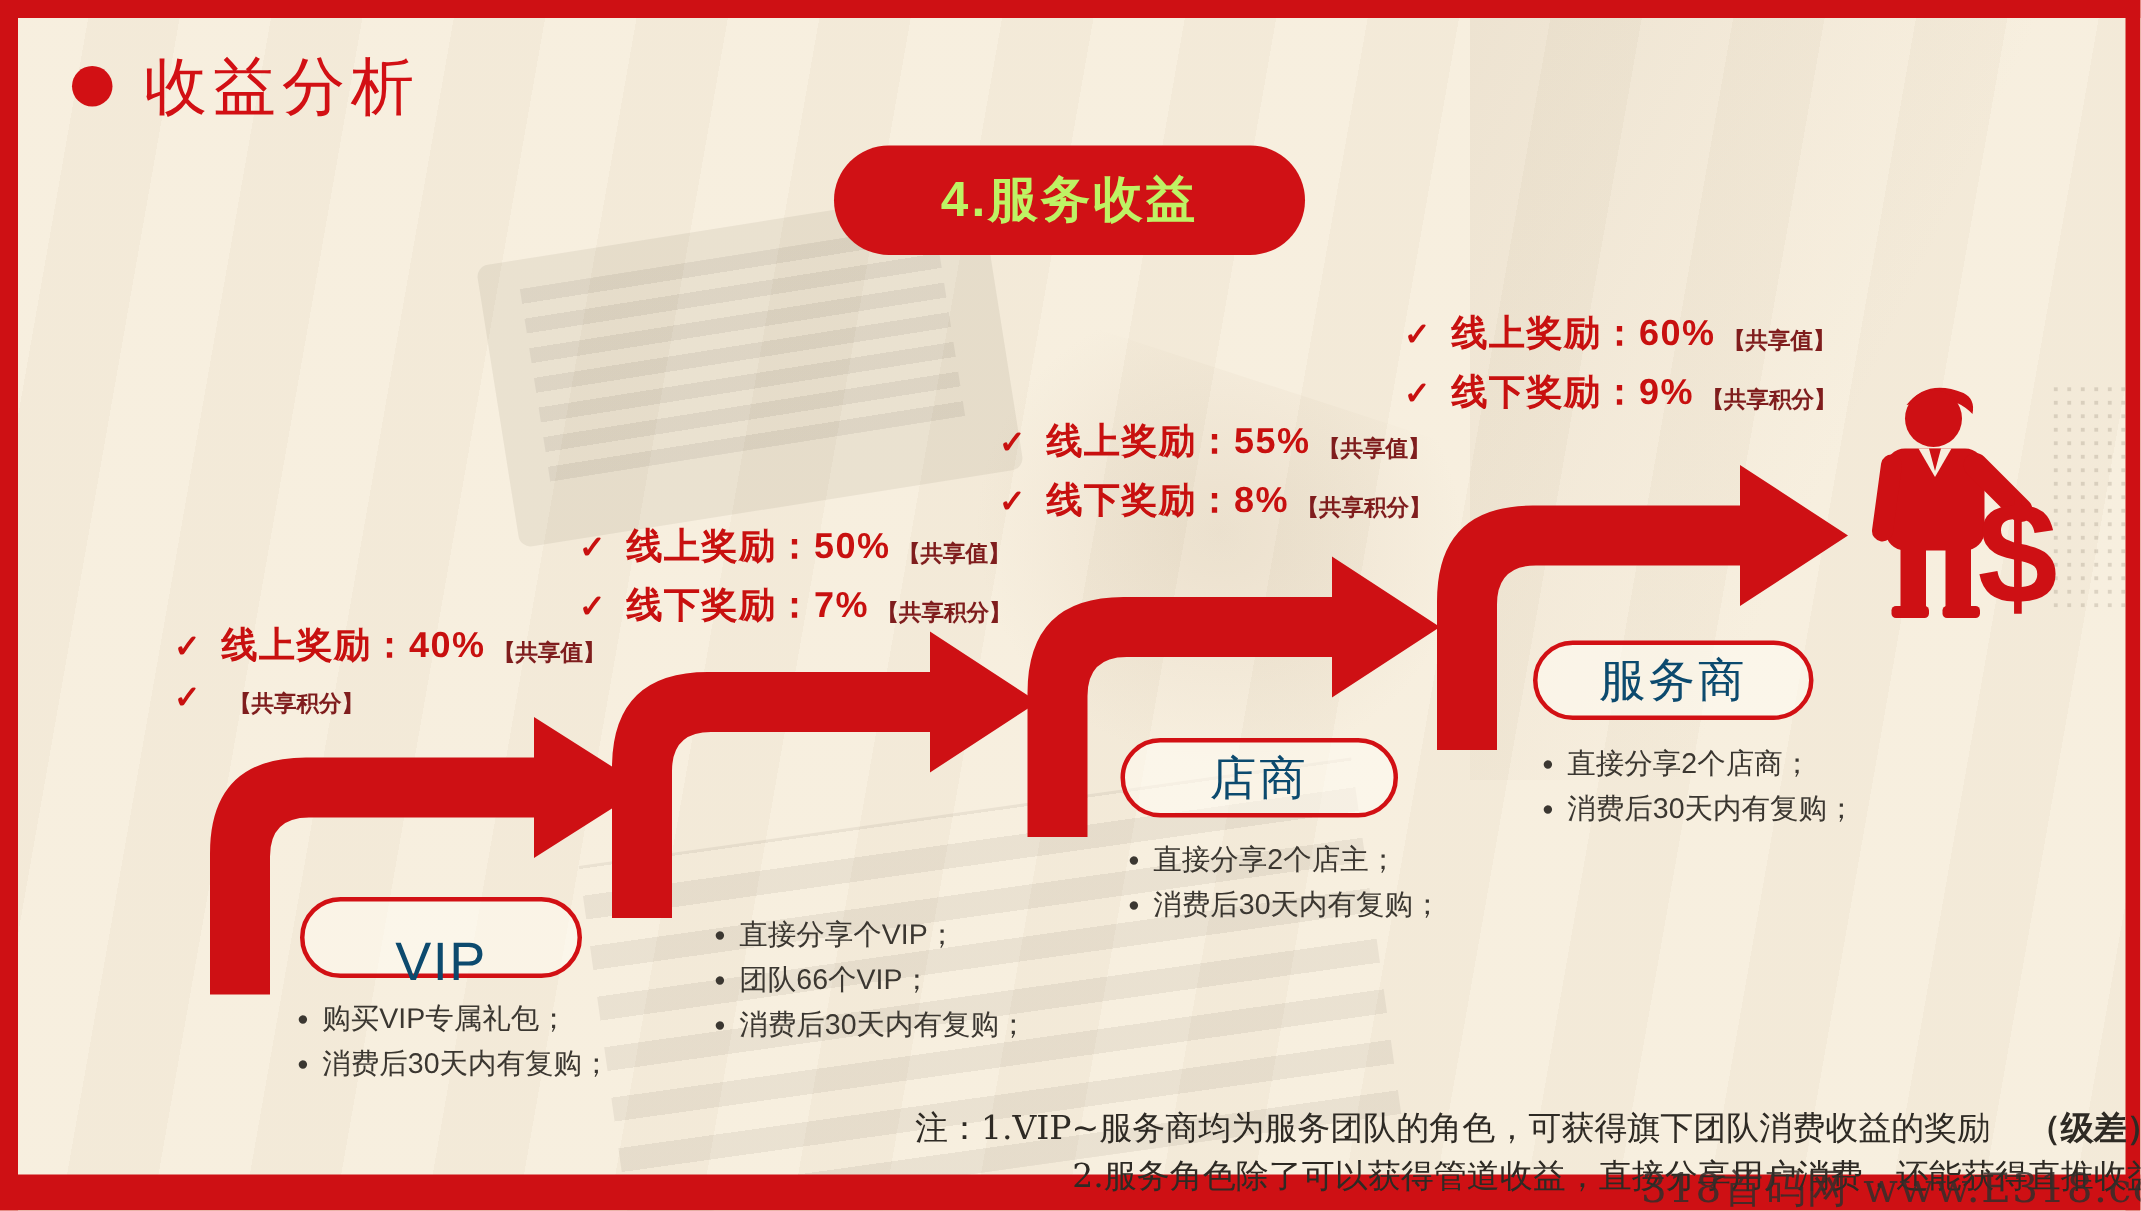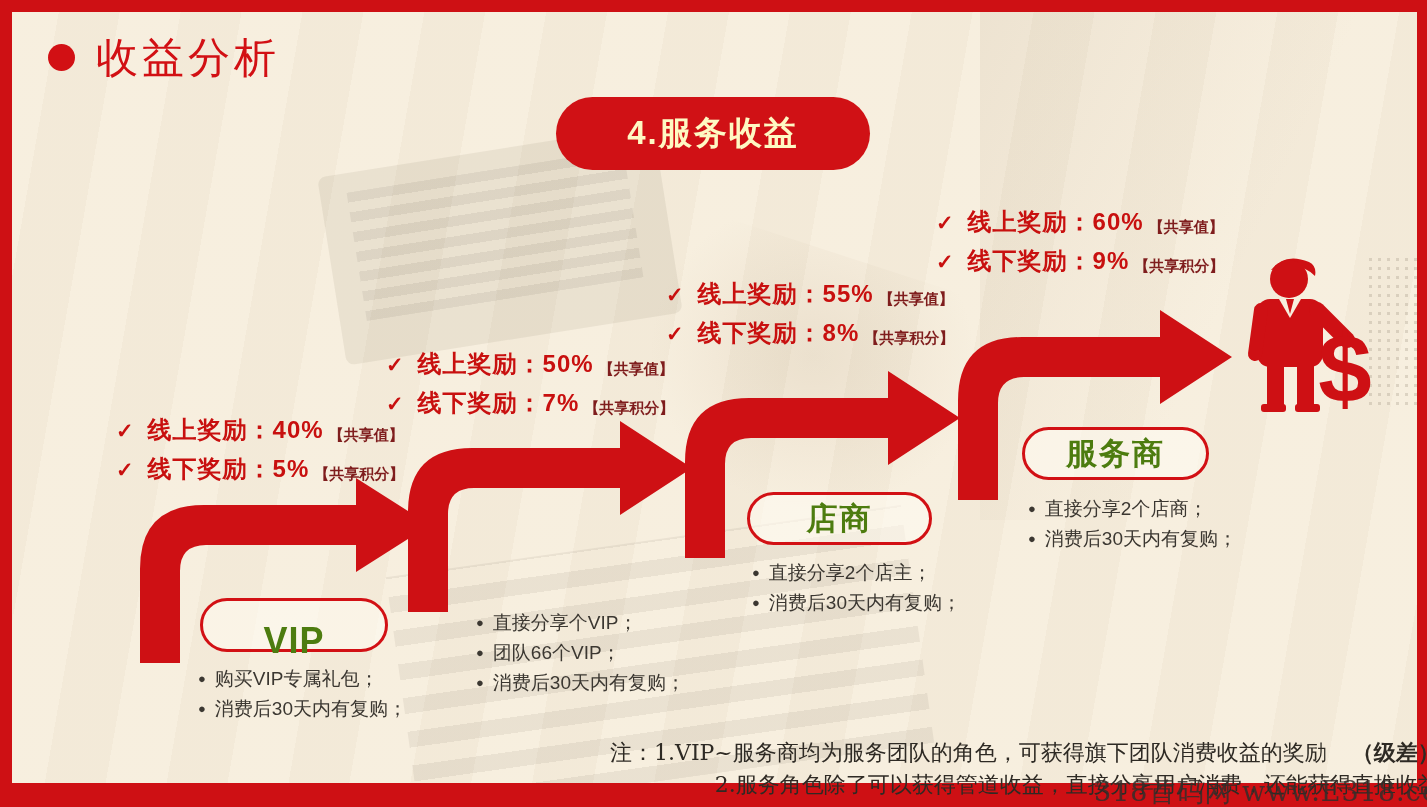--- a/index.html
+++ b/index.html
@@ -40,41 +40,41 @@
   
   .title-dot { position:absolute; left:48px; top:44px; width:27px; height:27px;
     border-radius:50%; background:#d21014; z-index:4; }
   .page-title { position:absolute; left:96px; top:30px; font-size:42px; letter-spacing:4px;
     color:#d21014; z-index:4; font-weight:500; }
 
   
   .badge { position:absolute; left:556px; top:97px; width:314px; height:73px;
     background:#d01115; border-radius:37px; display:flex; align-items:center; justify-content:center;
     z-index:4; }
-  .badge span { color:#fef9c3; font-size:33px; font-weight:bold; letter-spacing:2px; }
+  .badge span { color:#bef264; font-size:33px; font-weight:bold; letter-spacing:2px; }
 
   
   #arrows { position:absolute; left:0; top:0; z-index:2; }
 
   
   .rewards { position:absolute; z-index:3; display:flex; flex-direction:column; gap:7px; }
   .reward-line { display:flex; align-items:baseline; white-space:nowrap; }
   .reward-line .chk { color:#c8100f; font-size:21px; font-weight:bold; margin-right:14px; }
   .reward-line .main { color:#c8100f; font-size:24px; font-weight:bold; letter-spacing:1px; }
   .reward-line .tag { color:#7f1d1d; font-size:15px; font-weight:bold; margin-left:5px;
     position:relative; top:2px; }
   .rw-1 { left:116px; top:414px; }
   .rw-2 { left:386px; top:348px; }
   .rw-3 { left:666px; top:278px; }
   .rw-4 { left:936px; top:206px; }
 
   
   .pill { position:absolute; z-index:3; border:3px solid #d21014; border-radius:28px;
     background:rgba(255,251,243,.55); display:flex; align-items:center; justify-content:center; }
-  .pill span { color:#4d7c0f; font-weight:bold; letter-spacing:2px; }
+  .pill span { color:#0c4a6e; font-weight:normal; letter-spacing:2px; }
   .pill-vip  { left:200px; top:598px; width:188px; height:54px; }
   .pill-vip span { font-size:36px; letter-spacing:1px;margin-top:32px; }
   .pill-dianzhu   { left:472px; top:542px; width:186px; height:54px; }
   .pill-dianshang { left:747px; top:492px; width:185px; height:53px; }
   .pill-fuwushang { left:1022px; top:427px; width:187px; height:53px; }
   .pill span.cn { font-size:31px; }
 
   
   .bullets { position:absolute; z-index:3; display:flex; flex-direction:column; gap:4px; }
   .bullet-item { display:flex; align-items:baseline; white-space:nowrap;
@@ -133,21 +133,20 @@
   </svg>
 
   <div class="rewards rw-1">
     <div class="reward-line">
       <span class="chk">✓</span>
       <span class="main">线上奖励：40%</span>
       <span class="tag">【共享值】</span>
     </div>
     <div class="reward-line">
       <span class="chk">✓</span>
-      <span class="main">线下奖励：5%</span>
       <span class="tag">【共享积分】</span>
     </div>
   </div>
 
   <div class="rewards rw-2">
     <div class="reward-line">
       <span class="chk">✓</span>
       <span class="main">线上奖励：50%</span>
       <span class="tag">【共享值】</span>
     </div>

